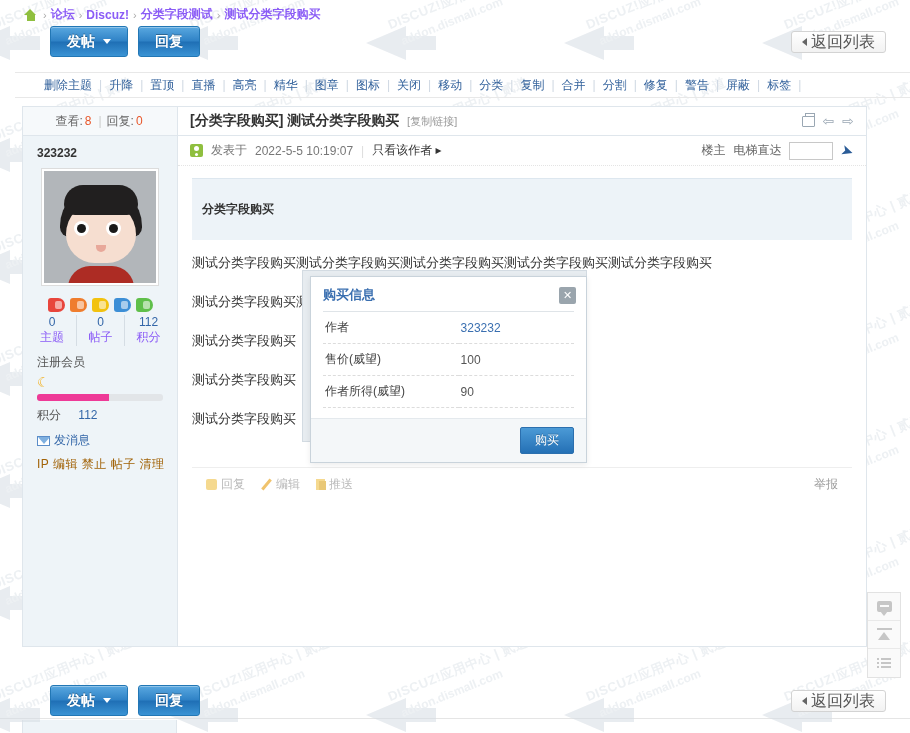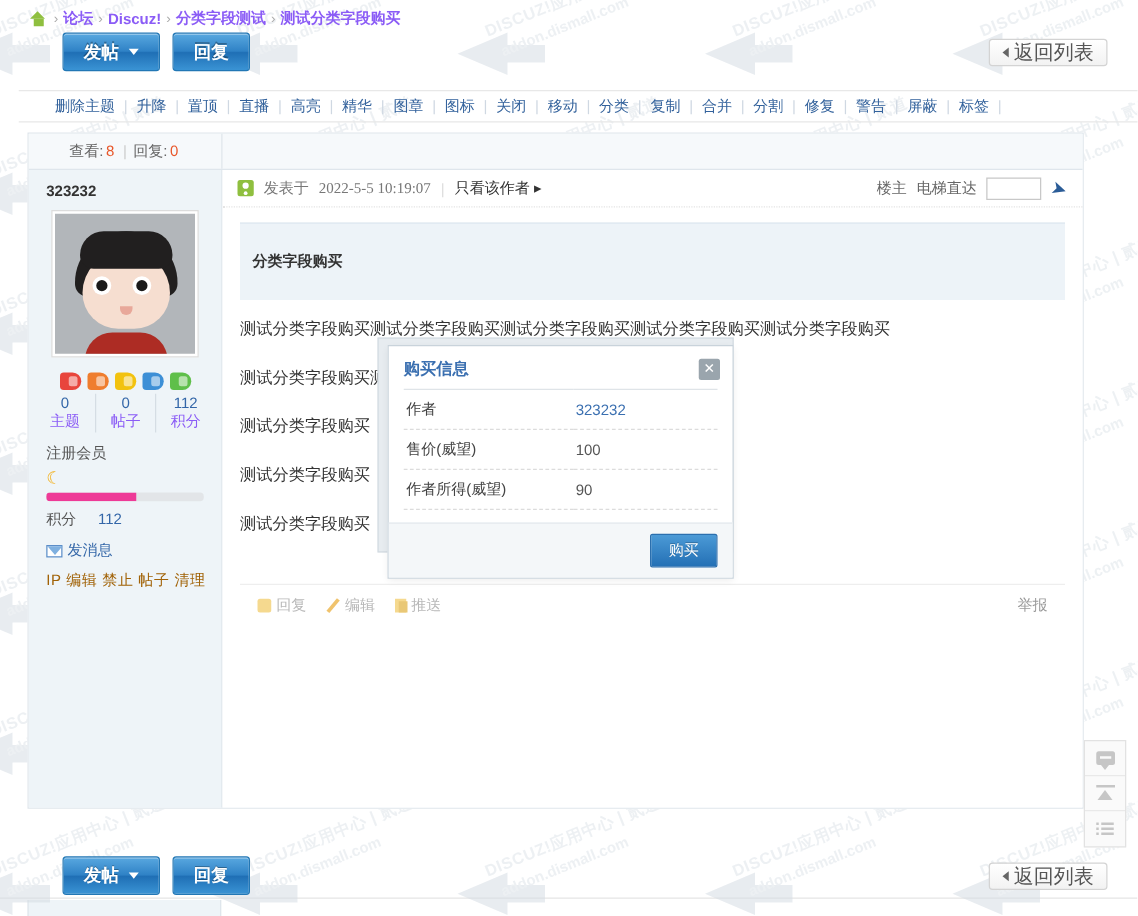--- a/index.html
+++ b/index.html
@@ -178,21 +178,21 @@
 
   .maincol { flex:1; position:relative; min-height:510px; background:#fff; }
   .meta-row {
     display:flex; align-items:center; gap:8px; height:30px;
     padding:0 12px; border-bottom:1px dotted #e4e4e4;
     font-size:12px; color:#999;
   }
   .meta-row .uico{width:13px;height:13px;background:#8fbf3f;border-radius:2px;position:relative;display:inline-block;}
   .meta-row .uico:after{content:"";position:absolute;left:4px;top:2px;width:5px;height:5px;background:#fff;border-radius:50%;box-shadow:0 6px 0 -1px #fff;}
   .meta-row .pub { color:#777; }
-  .meta-row .date{ color:#777;font-family:Liberation Serif, serif; }
+  .meta-row .date{ color:#777; }
   .meta-row .sep { color:#ddd; }
   .meta-row .onlyauthor { color:#333; }
   .meta-right { margin-left:auto; display:flex; align-items:center; gap:8px; color:#666;}
   .meta-right input {
     width:44px; height:18px; border:1px solid #c8c8c8; font-size:11px;
     padding:0 3px; color:#333; background:#fff;
   }
   .jumpico{color:#2b5c97;font-size:15px;font-weight:bold;transform:rotate(18deg);display:inline-block;}
 
   .content { padding:12px 14px 0 14px; position:relative; }
@@ -546,20 +546,32 @@
     </div>
 
   <div class="post-wrap">
     <div class="post-head">
       <div class="left">
         <span>查看:</span>
         <b>8</b>
         <span class="pipe">|</span>
         <span>回复:</span>
         <b>0</b>
+      </div>
+      <div class="right">
+        <div class="post-title">
+          <span class="cat">[分类字段购买]</span>
+          <span>测试分类字段购买</span>
+          <span class="copy">[复制链接]</span>
+        </div>
+        <div class="head-icons">
+          <span class="ico-print"></span>
+          <span class="ico-arrow">⇦</span>
+          <span class="ico-arrow">⇨</span>
+        </div>
       </div>
     </div>
 
     <div class="post-body">
 
       <div class="sidecol">
         <div class="username">323232</div>
         <div class="avatar">
           <div class="inner">
             <div class="hair"></div>

